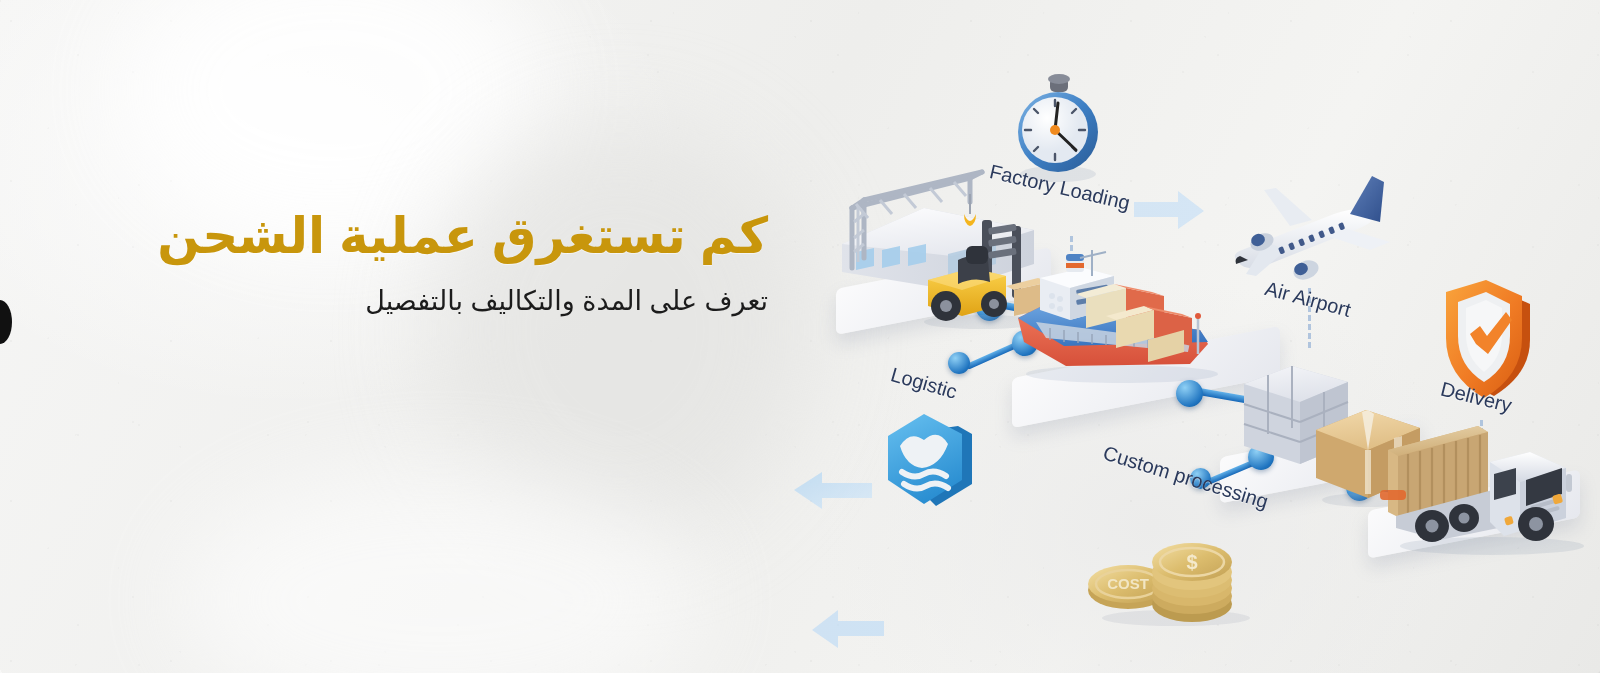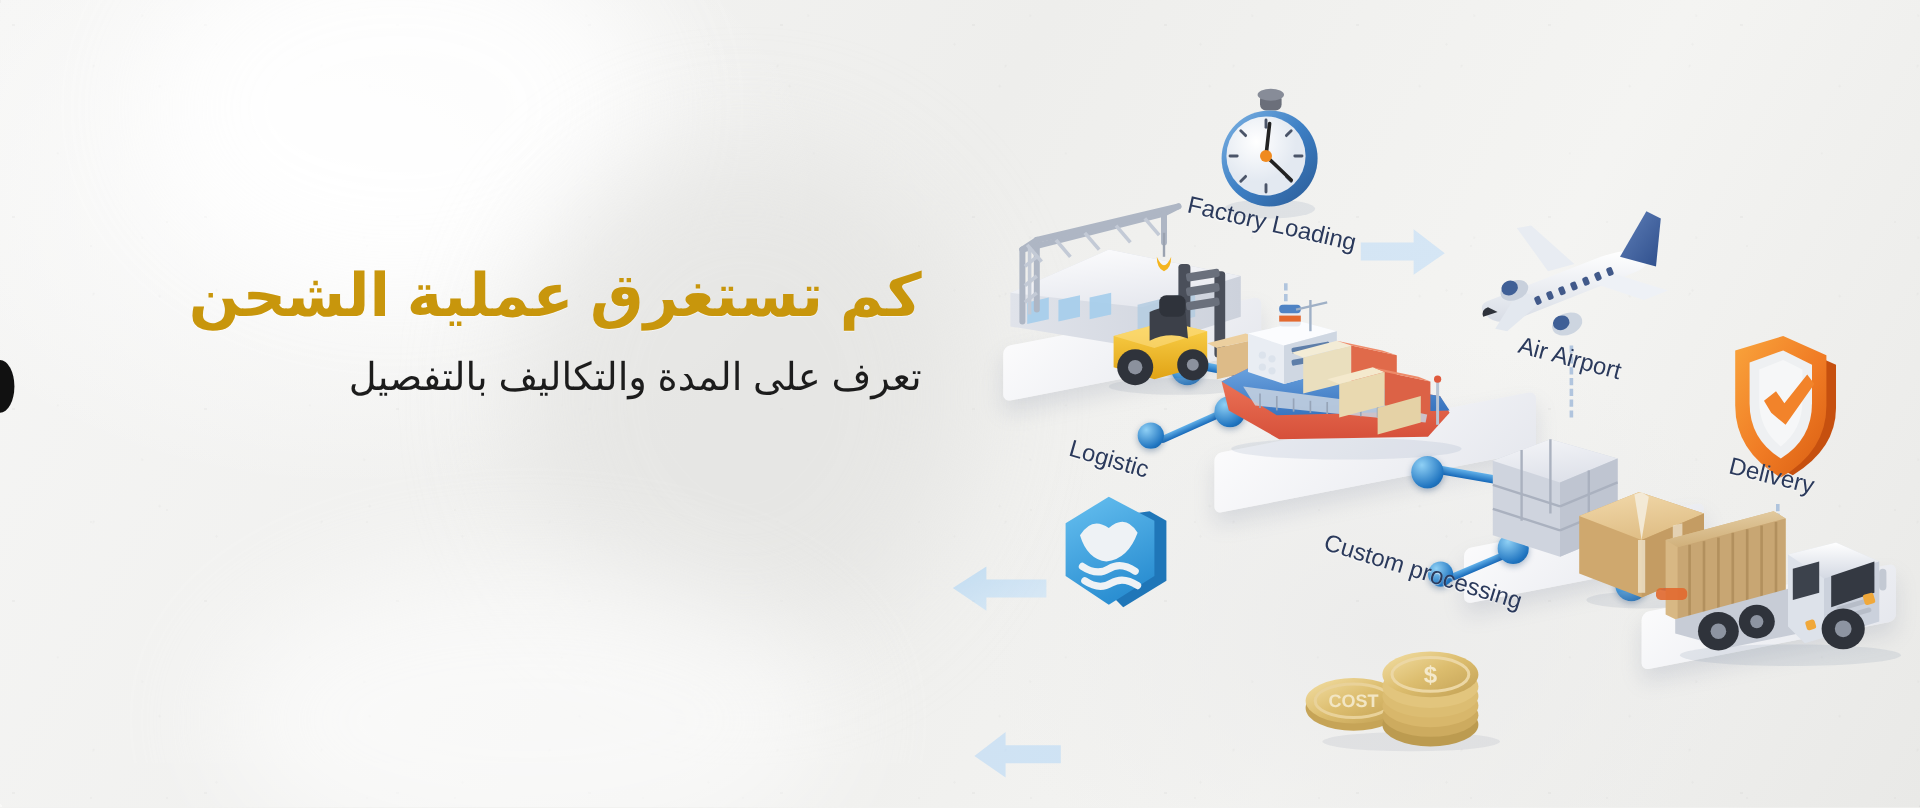--- a/index.html
+++ b/index.html
@@ -34,30 +34,30 @@
       radial-gradient(circle at 58% 77%, rgba(0,0,0,.04) 0 1px, transparent 1px),
       radial-gradient(circle at 76% 41%, rgba(0,0,0,.05) 0 1px, transparent 1px),
       radial-gradient(circle at 88% 18%, rgba(0,0,0,.045) 0 1px, transparent 1px),
       radial-gradient(circle at 33% 89%, rgba(0,0,0,.04) 0 1px, transparent 1px),
       radial-gradient(circle at 64% 7%, rgba(0,0,0,.04) 0 1px, transparent 1px);
     background-size:160px 160px,210px 210px,190px 190px,240px 240px,175px 175px,205px 205px,230px 230px,185px 185px;
   }
   .soft-shade{position:absolute;pointer-events:none;border-radius:50%;filter:blur(46px);}
   
   #textblock{
-    position:absolute;left:0;top:216px;width:790px;
+    position:absolute;left:0;top:206px;width:790px;
     direction:rtl;text-align:right;padding-right:22px;box-sizing:border-box;
   }
   .headline{
     color:#c8960c;font-weight:bold;font-size:50px;line-height:1.22;
     letter-spacing:0px;margin:0;white-space:nowrap;
     text-shadow:0 1px 0 rgba(255,255,255,.5);
   }
   .subline{
-    color:#1c1c1c;font-size:32px;line-height:1.35;margin:16px 0 0 0;
+    color:#1c1c1c;font-size:27px;line-height:1.35;margin:16px 0 0 0;
     font-weight:400;white-space:nowrap;
   }
   .edge-dot{
     position:absolute;left:-12px;top:300px;width:24px;height:44px;
     background:#111;border-radius:50%;filter:blur(.4px);
   }
   
   #art{position:absolute;left:780px;top:0;width:820px;height:673px;}
   .lbl{
     position:absolute;color:#2b3a5c;font-size:20px;font-weight:500;

